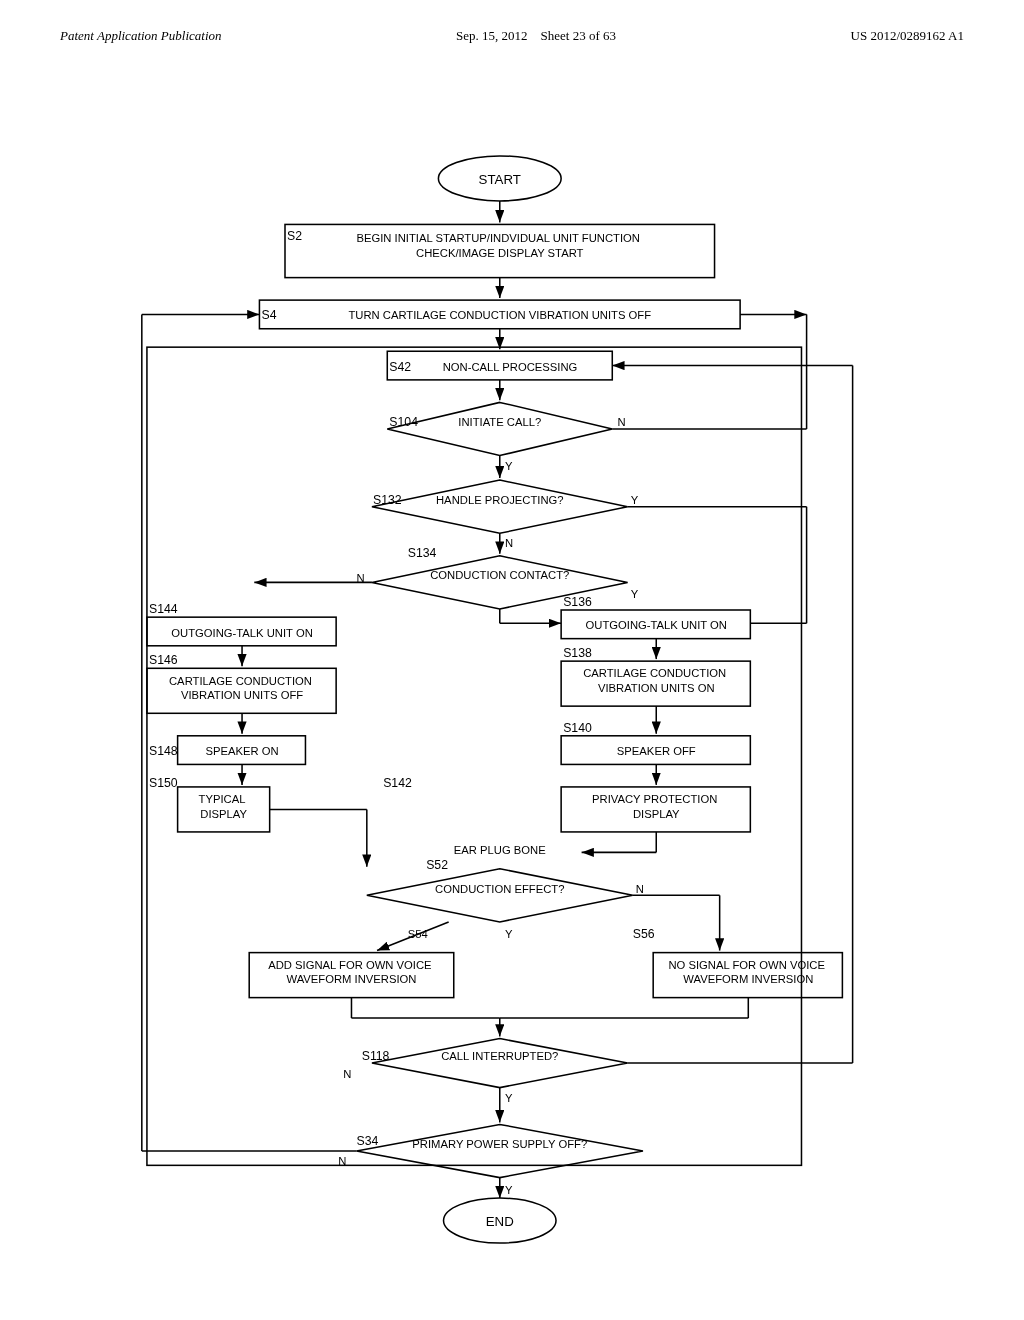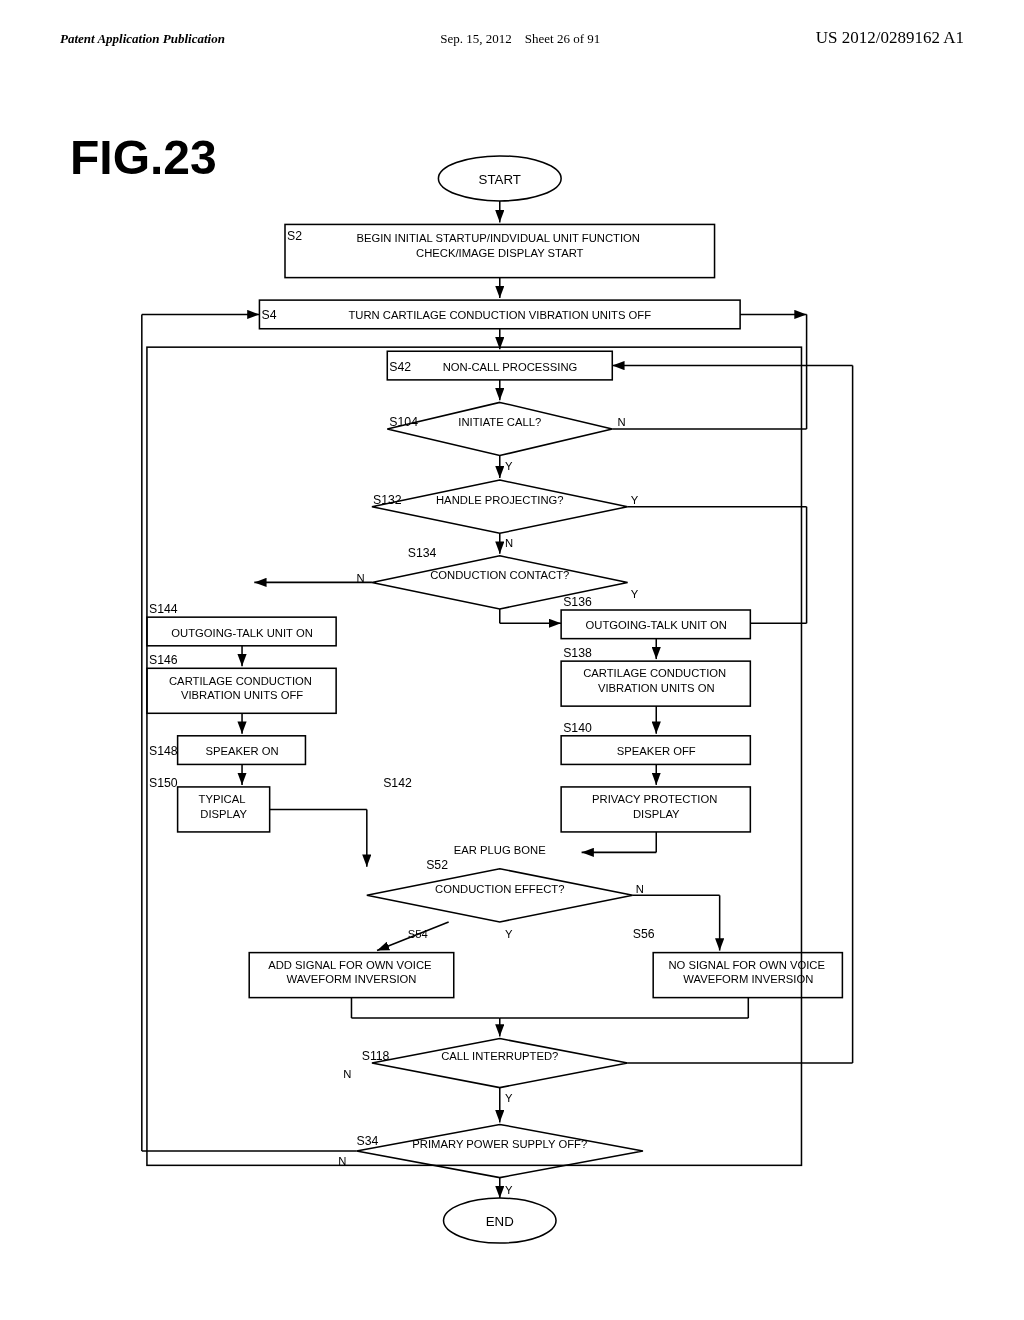--- a/index.html
+++ b/index.html
@@ -14,31 +14,31 @@
 
     .page-header {
       display: flex;
       justify-content: space-between;
       align-items: baseline;
       padding: 28px 60px 10px 60px;
       font-size: 13px;
     }
 
     .header-left {
-      font-weight: bold;
+      font-weight: normal;
       font-style: italic;
       font-size: 13px;
     }
 
     .header-center {
       font-size: 13px;
     }
 
     .header-right {
-      font-size: 17px;
+      font-size: 13px;
     }
 
     .diagram-container {
       position: absolute;
       top: 110px;
       left: 60px;
       width: 900px;
       height: 1180px;
     }
 
@@ -59,27 +59,26 @@
       height: 100%;
     }
   </style>
 </head>
 <body>
 
 <div class="page-header">
   <span class="header-left">Patent Application Publication</span>
   <span class="header-center">
     <span>Sep. 15, 2012</span>&nbsp;&nbsp;&nbsp;
-    <span>Sheet 26 of 91</span>
+    <span>Sheet 23 of 63</span>
   </span>
   <span class="header-right">US 2012/0289162 A1</span>
 </div>
 
 <div class="diagram-container">
-  <div class="fig-label">FIG.23</div>
 
   <svg viewBox="0 0 880 1150" xmlns="http://www.w3.org/2000/svg">
     <defs>
       <marker id="arrowhead" markerWidth="8" markerHeight="6" refX="8" refY="3" orient="auto">
         <polygon points="0 0, 8 3, 0 6" fill="#000"></polygon>
       </marker>
     </defs>
 
     <ellipse cx="430" cy="65" rx="60" ry="22" fill="white" stroke="black" stroke-width="1.5"></ellipse>
     <text x="430" y="70" text-anchor="middle" font-family="Arial,sans-serif" font-size="13">START</text>

